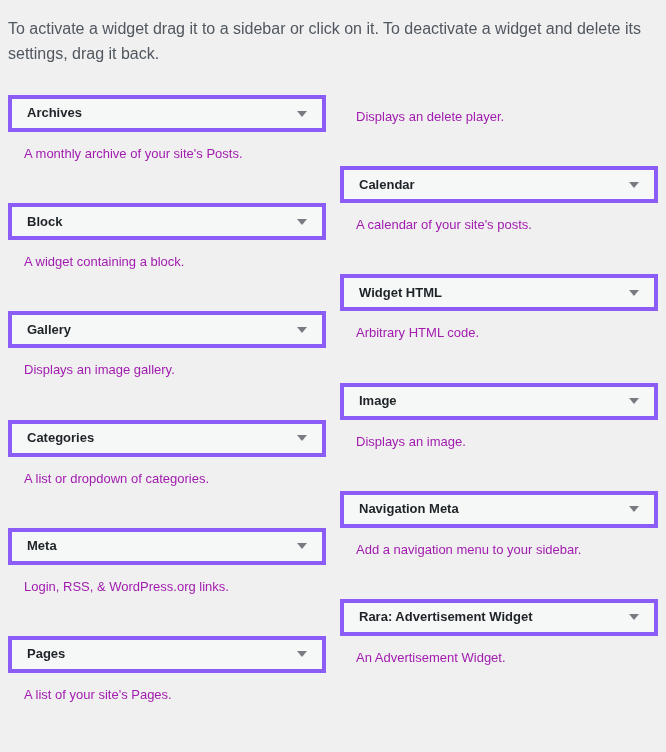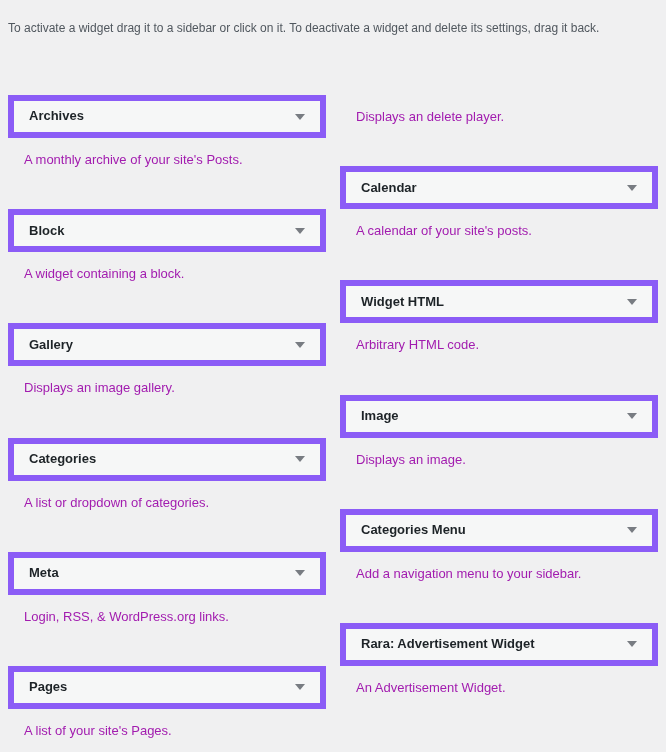--- a/index.html
+++ b/index.html
@@ -26,21 +26,21 @@
     line-height: 22px;
     font-weight: 600;
     color: #1d2327;
     letter-spacing: -0.1px;
     position: relative;
     top: 3px;
   }
   .page-desc {
     margin: 0;
     padding: 0;
-    font-size: 12px;
+    font-size: 16px;
     line-height: 25px;
     color: #50575e;
     width: 654px;
     position: relative;
     top: 16px;
   }
   .widget-grid {
     position: absolute;
     top: 95px;
     left: 8px;
@@ -51,23 +51,23 @@
   }
   .widget-col {
     width: 318px;
   }
   .widget-block {
     width: 318px;
     margin-bottom: 40px;
   }
   .widget-card {
     position: relative;
-    height: 43px;
+    height: 37px;
     background: #f6f7f7;
-    border: 6px solid #8b5cf6;
+    border: 4px solid #8b5cf6;
     display: flex;
     align-items: center;
     padding: 0 10px 0 15px;
     cursor: move;
   }
   .widget-title {
     font-size: 13px;
     font-weight: bold;
     color: #1d2327;
     line-height: 1.4;
@@ -192,21 +192,21 @@
           <div class="widget-card">
             <span class="widget-title">Image</span>
             <span class="widget-toggle">
               <i class="chevron"></i>
             </span>
           </div>
           <p class="widget-desc">Displays an image.</p>
         </div>
         <div class="widget-block">
           <div class="widget-card">
-            <span class="widget-title">Categories Menu</span>
+            <span class="widget-title">Navigation Meta</span>
             <span class="widget-toggle">
               <i class="chevron"></i>
             </span>
           </div>
           <p class="widget-desc">Add a navigation menu to your sidebar.</p>
         </div>
         <div class="widget-block">
           <div class="widget-card">
             <span class="widget-title">Rara: Advertisement Widget</span>
             <span class="widget-toggle">

